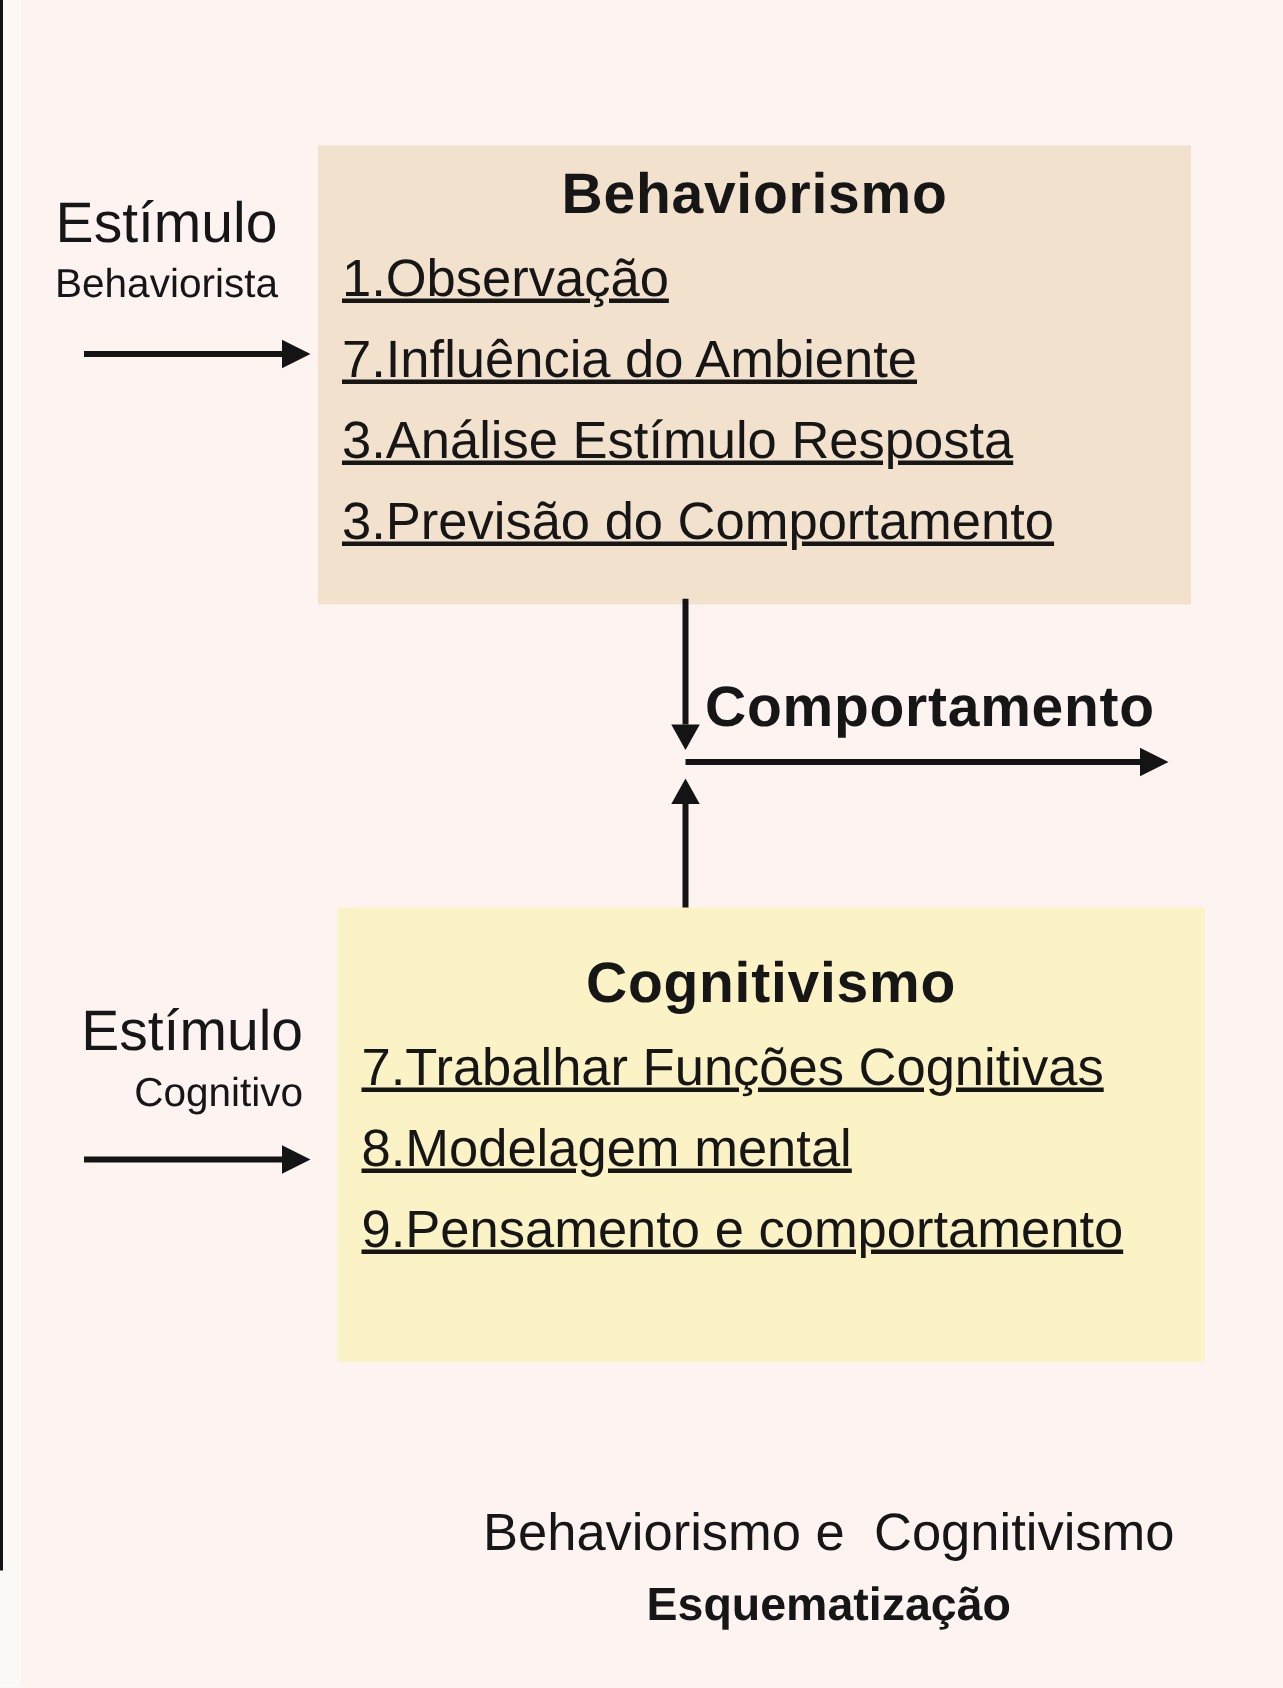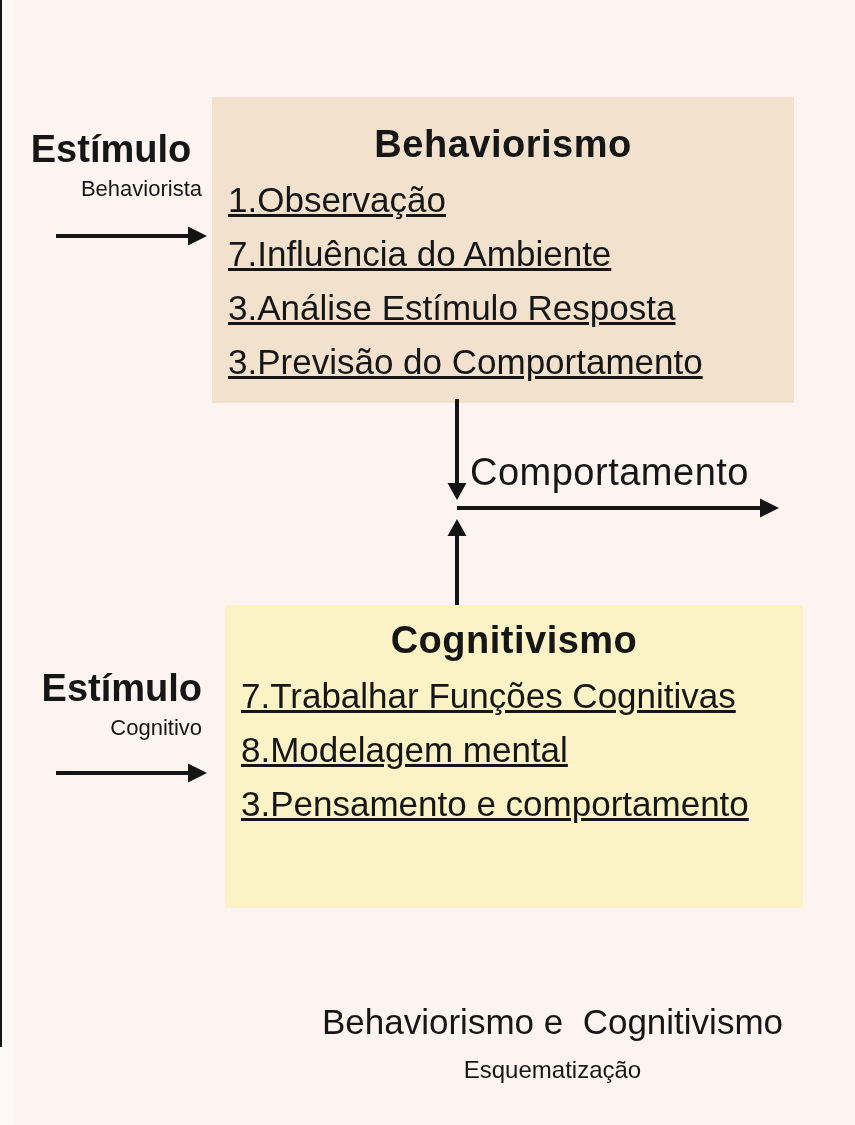--- a/index.html
+++ b/index.html
@@ -30,27 +30,27 @@
 
   .concept-box {
     position: absolute;
     box-sizing: border-box;
     color: #161616;
   }
   .box-behaviorism {
     left: 212px; top: 97px;
     width: 582px; height: 306px;
     background: #f2e1cd;
-    padding-top: 24px;
+    padding-top: 10px;
   }
   .box-cognitivism {
     left: 225px; top: 605px;
     width: 578px; height: 303px;
     background: #fbf2c5;
-    padding-top: 12px;
+    padding-top: 28px;
   }
   .box-title {
     font-size: 38px;
     font-weight: bold;
     line-height: 46px;
     text-align: center;
     letter-spacing: 0.5px;
   }
   .box-list {
     margin-top: 6px;
@@ -63,58 +63,58 @@
   .stimulus-group {
     position: absolute;
     left: 20px;
     width: 182px;
     color: #161616;
   }
   .stimulus-group.first { top: 126px; text-align: center; }
   .stimulus-group.second { top: 665px; text-align: right; }
   .stimulus-title {
     font-size: 38px;
-    font-weight: bold;
+    font-weight: normal;
     line-height: 46px;
   }
   .stimulus-subtitle {
-    font-size: 22px;
+    font-size: 27px;
     line-height: 34px;
-    text-align: right;
   }
 
   .arrow-svg { position: absolute; pointer-events: none; }
   .arrow-svg line { stroke: #141414; stroke-width: 4; }
   .arrow-svg polygon { fill: #141414; }
 
   .mid-label {
     position: absolute;
     left: 470px; top: 449px;
     font-size: 38px;
-    font-weight: normal;
+    font-weight: bold;
     line-height: 46px;
     color: #161616;
     letter-spacing: 0.5px;
   }
 
   .caption {
     position: absolute;
     right: 72px; top: 1000px;
     text-align: center;
     color: #161616;
   }
   .caption-line1 {
     font-size: 35px;
     line-height: 44px;
     white-space: pre;
   }
   .caption-line2 {
-    font-size: 24px;
+    font-size: 31px;
     line-height: 40px;
     margin-top: 6px;
+    font-weight: bold;
   }
 </style>
 </head>
 <body>
 
 <div id="canvas">
 
   <div class="left-band"></div>
   <div class="left-edge-line"></div>
 
@@ -163,21 +163,21 @@
   <svg class="arrow-svg" style="left:50px; top:759px;" width="165" height="28">
     <line x1="6" y1="14" x2="138" y2="14"></line>
     <polygon points="138,4.5 157,14 138,23.5"></polygon>
   </svg>
 
   <div class="concept-box box-cognitivism">
     <div class="box-title">Cognitivismo</div>
     <div class="box-list">
       <div>7.Trabalhar Funções Cognitivas</div>
       <div>8.Modelagem mental</div>
-      <div>3.Pensamento e comportamento</div>
+      <div>9.Pensamento e comportamento</div>
     </div>
   </div>
 
   <div class="caption">
     <div class="caption-line1">Behaviorismo e  Cognitivismo</div>
     <div class="caption-line2">Esquematização</div>
   </div>
 
 </div>
 

